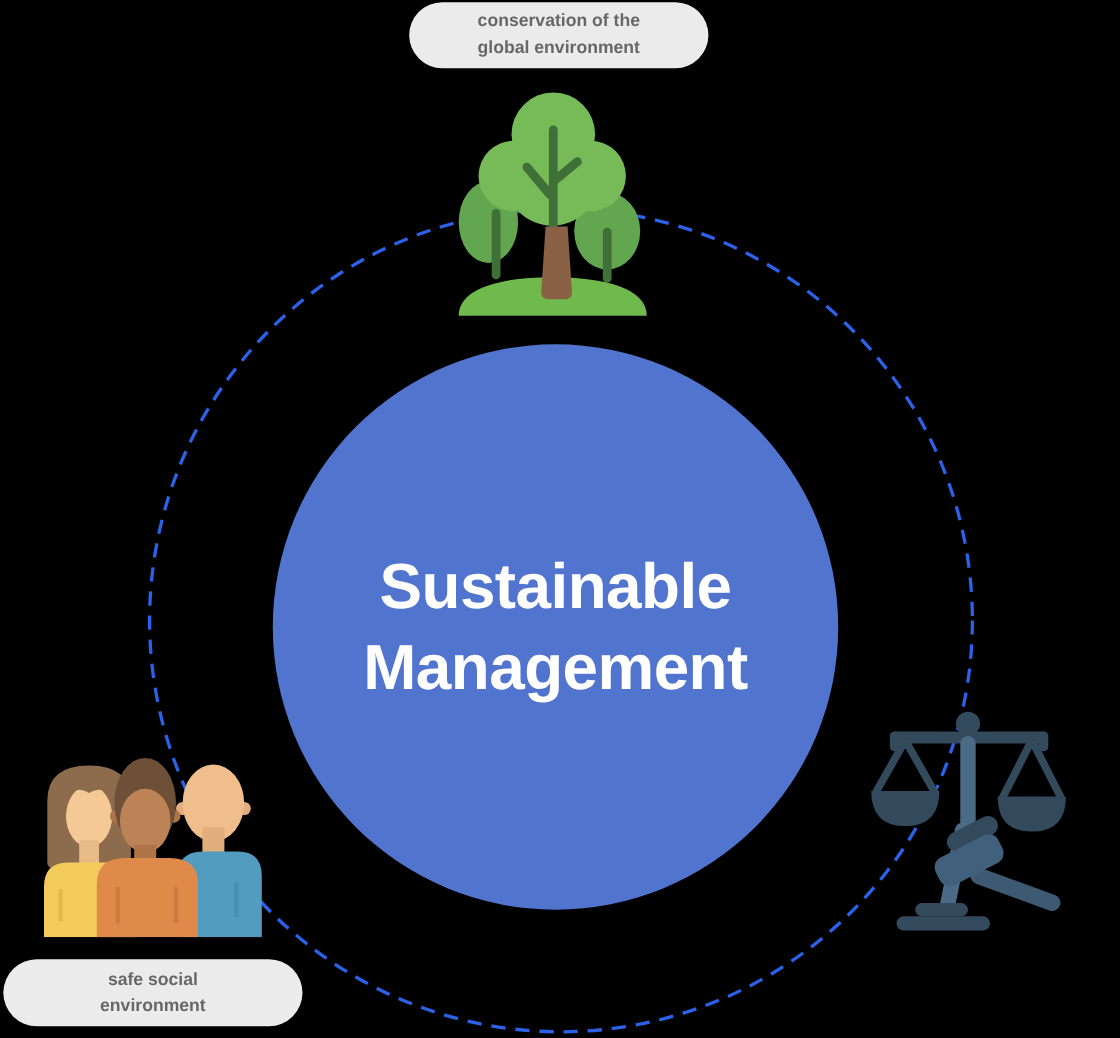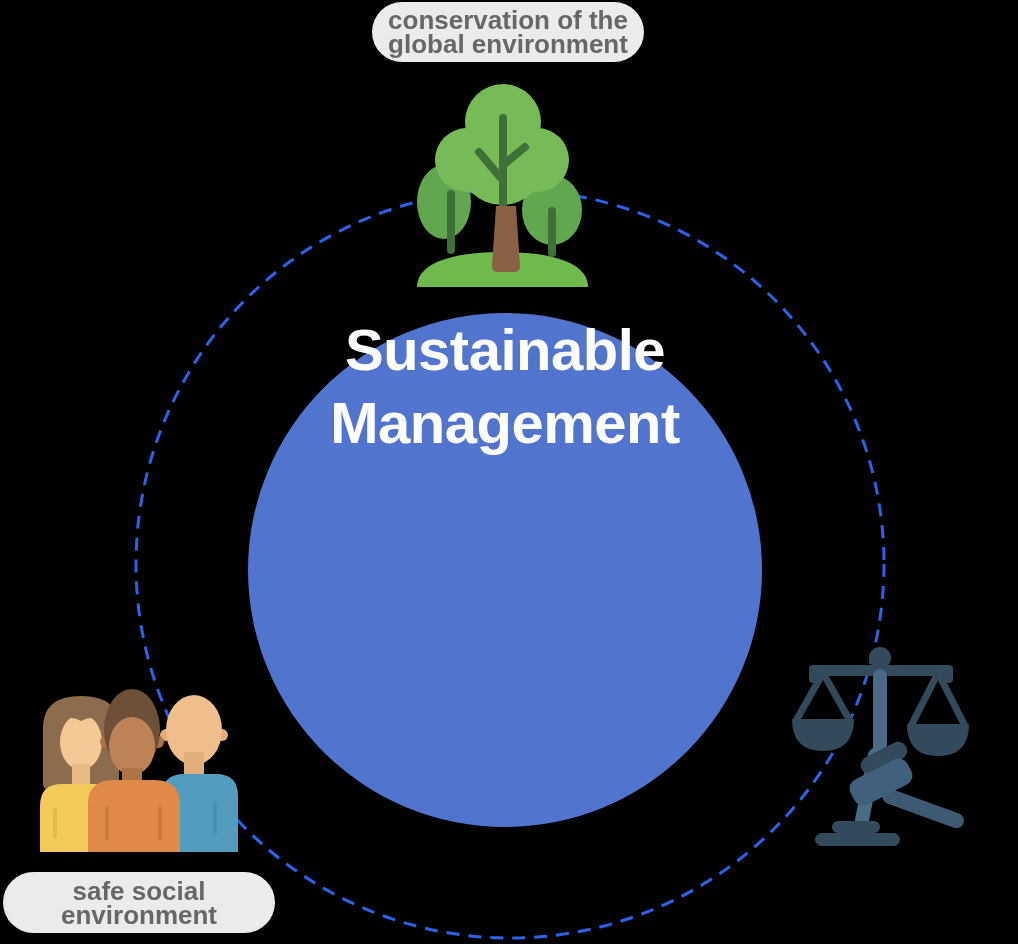--- a/index.html
+++ b/index.html
@@ -27,41 +27,41 @@
     stroke-width: 3;
     stroke-dasharray: 13 9;
   }
   .center-circle {
     position: absolute;
     left: 248px; top: 313px;
     width: 514px; height: 514px;
     border-radius: 50%;
     background: var(--center_circle_bg, #5175CE);
     display: flex;
-    align-items: flex-start;
+    align-items: center;
     justify-content: center;
   }
   .center-title {
     color: var(--center_text, #FFFFFF);
     font-size: 58px;
     line-height: 73px;
     font-weight: bold;
     letter-spacing: -0.5px;
     text-align: center;
     white-space: pre-line;
   }
   .pill {
     position: absolute;
     background: var(--pill_bg, #EBEBEB);
     border-radius: 31px;
     display: flex;
     align-items: center;
     justify-content: center;
     text-align: center;
-    font-size: 26px;
+    font-size: 16px;
     line-height: 24px;
     font-weight: bold;
     color: var(--pill_text, #676767);
     white-space: pre-line;
   }
   .pill-top   { left: 372px; top: 2px;   width: 272px; height: 60px; }
   .pill-left  { left: 3px;   top: 872px; width: 272px; height: 61px; }
   .pill-right { left: 750px; top: 872px; width: 262px; height: 61px; }
   .icon { position: absolute; }
   .icon-tree   { left: 415px; top: 82px;  width: 175px; height: 208px; }

